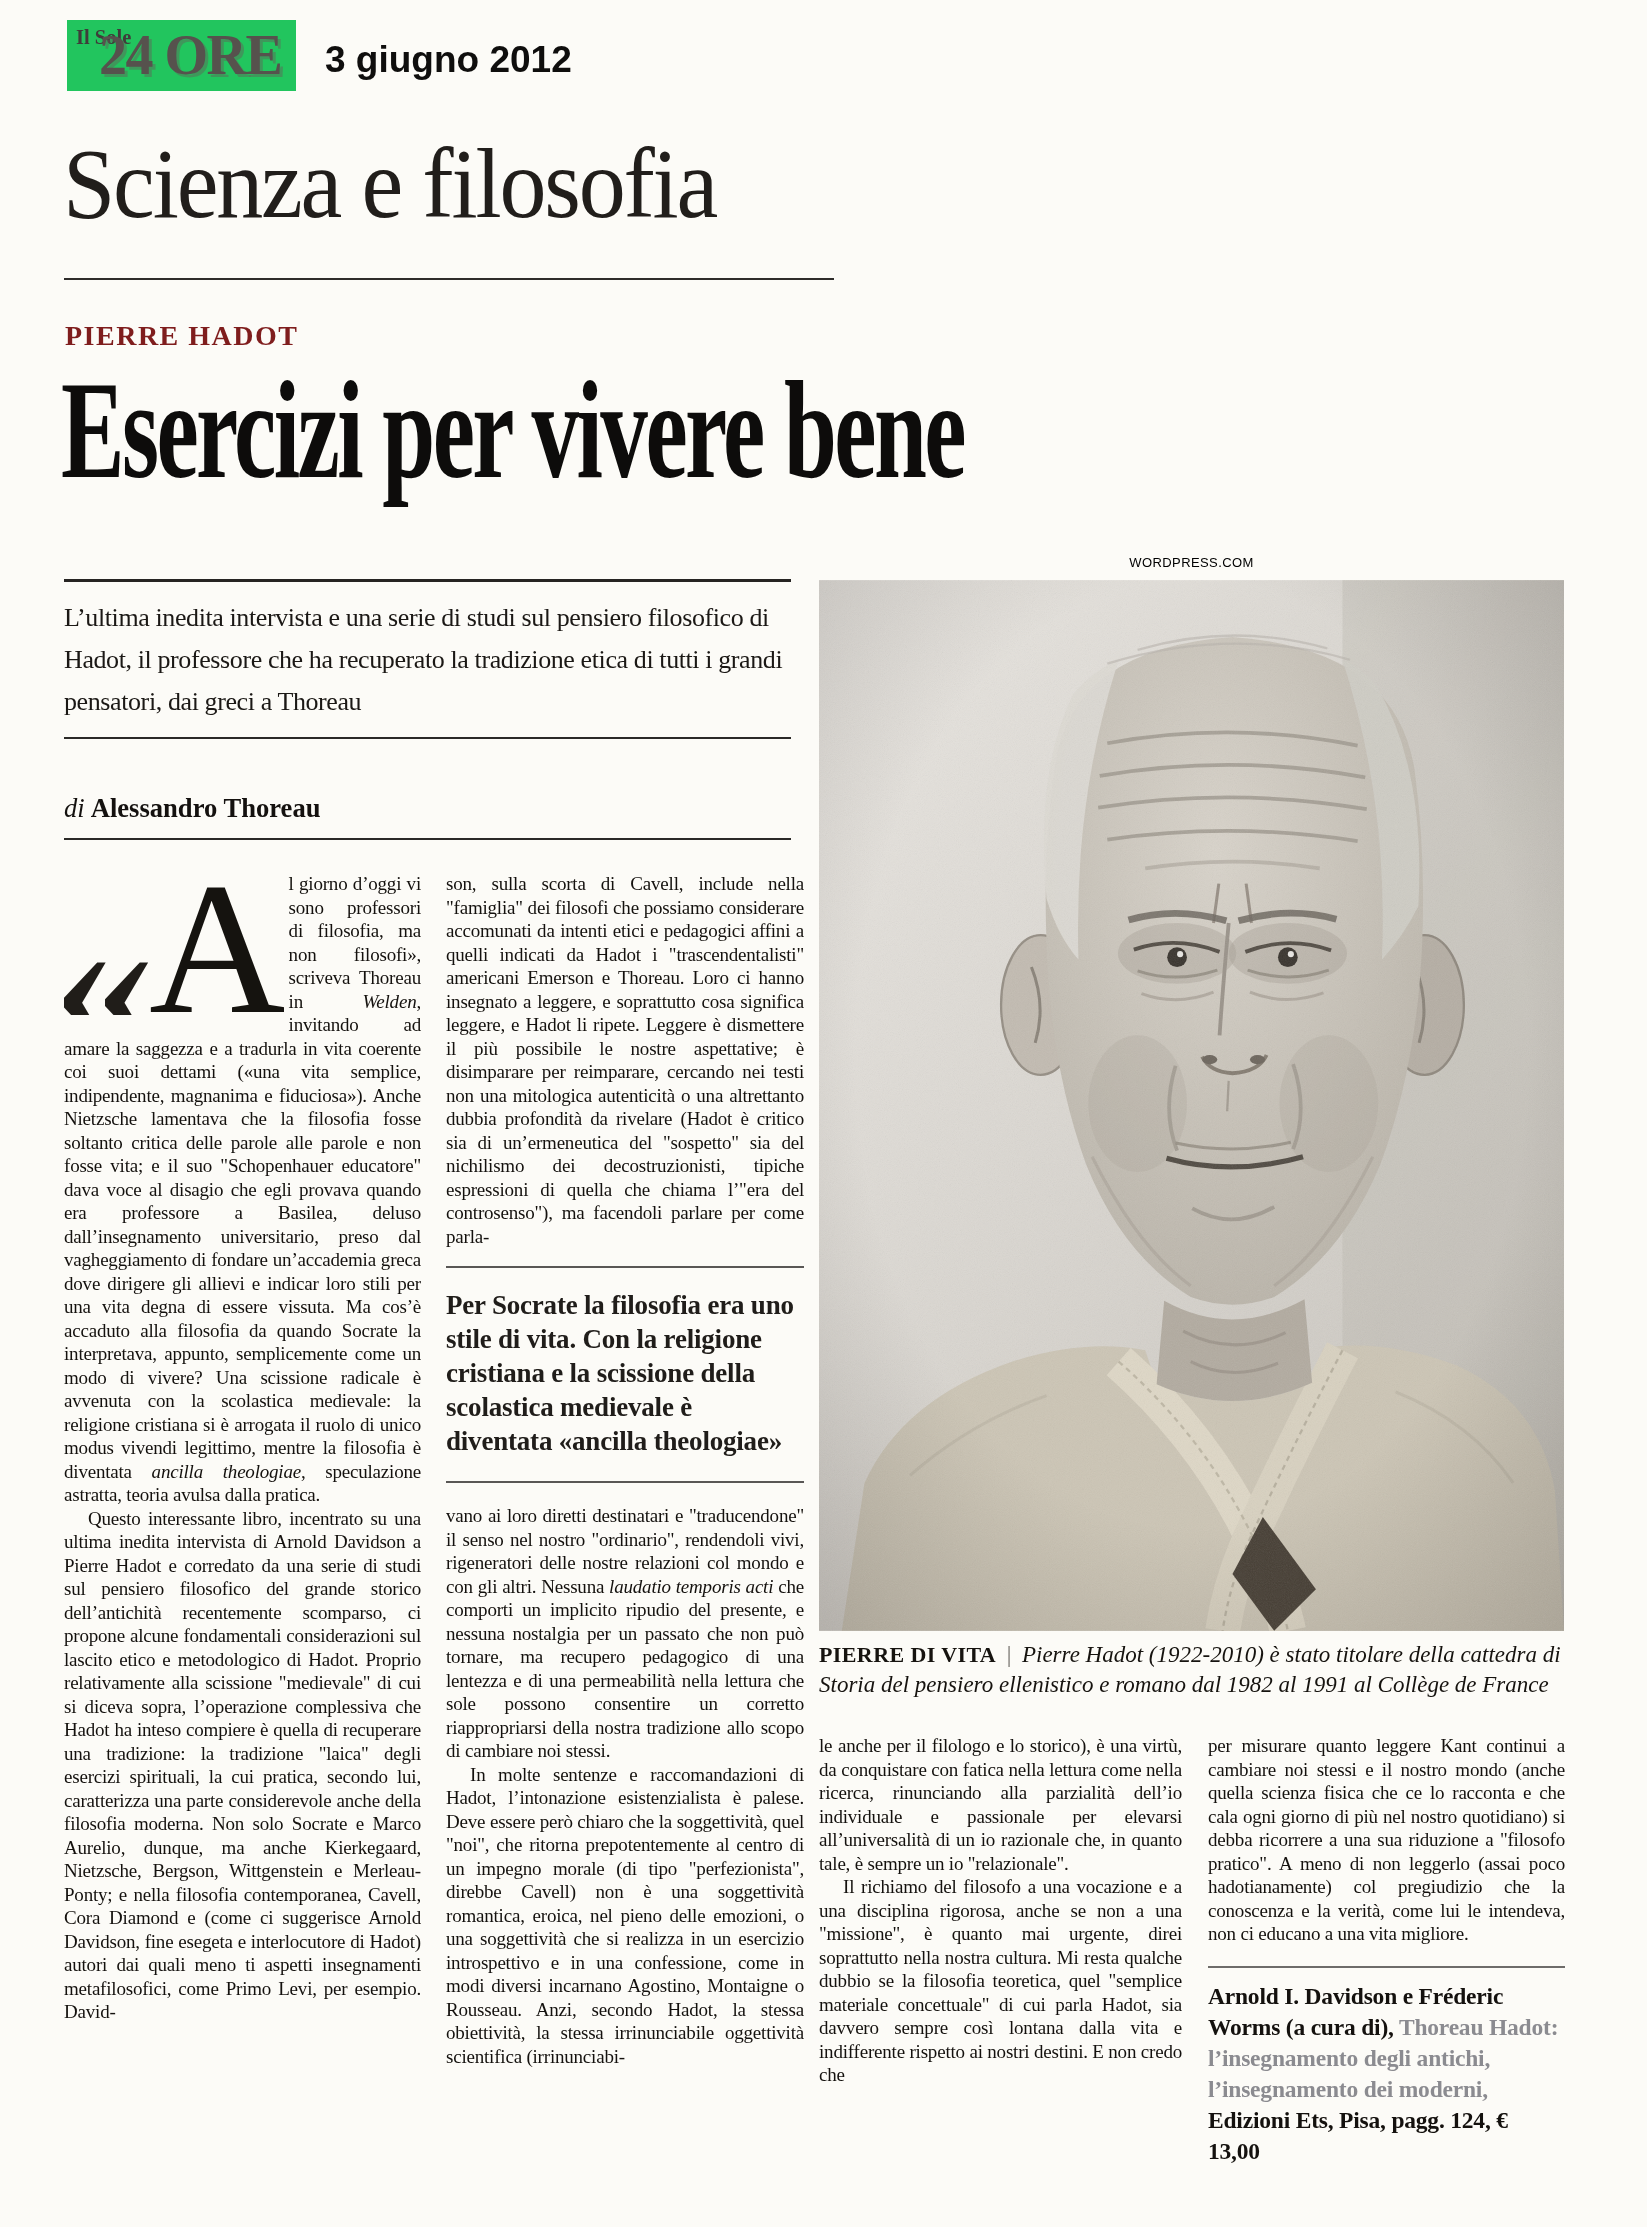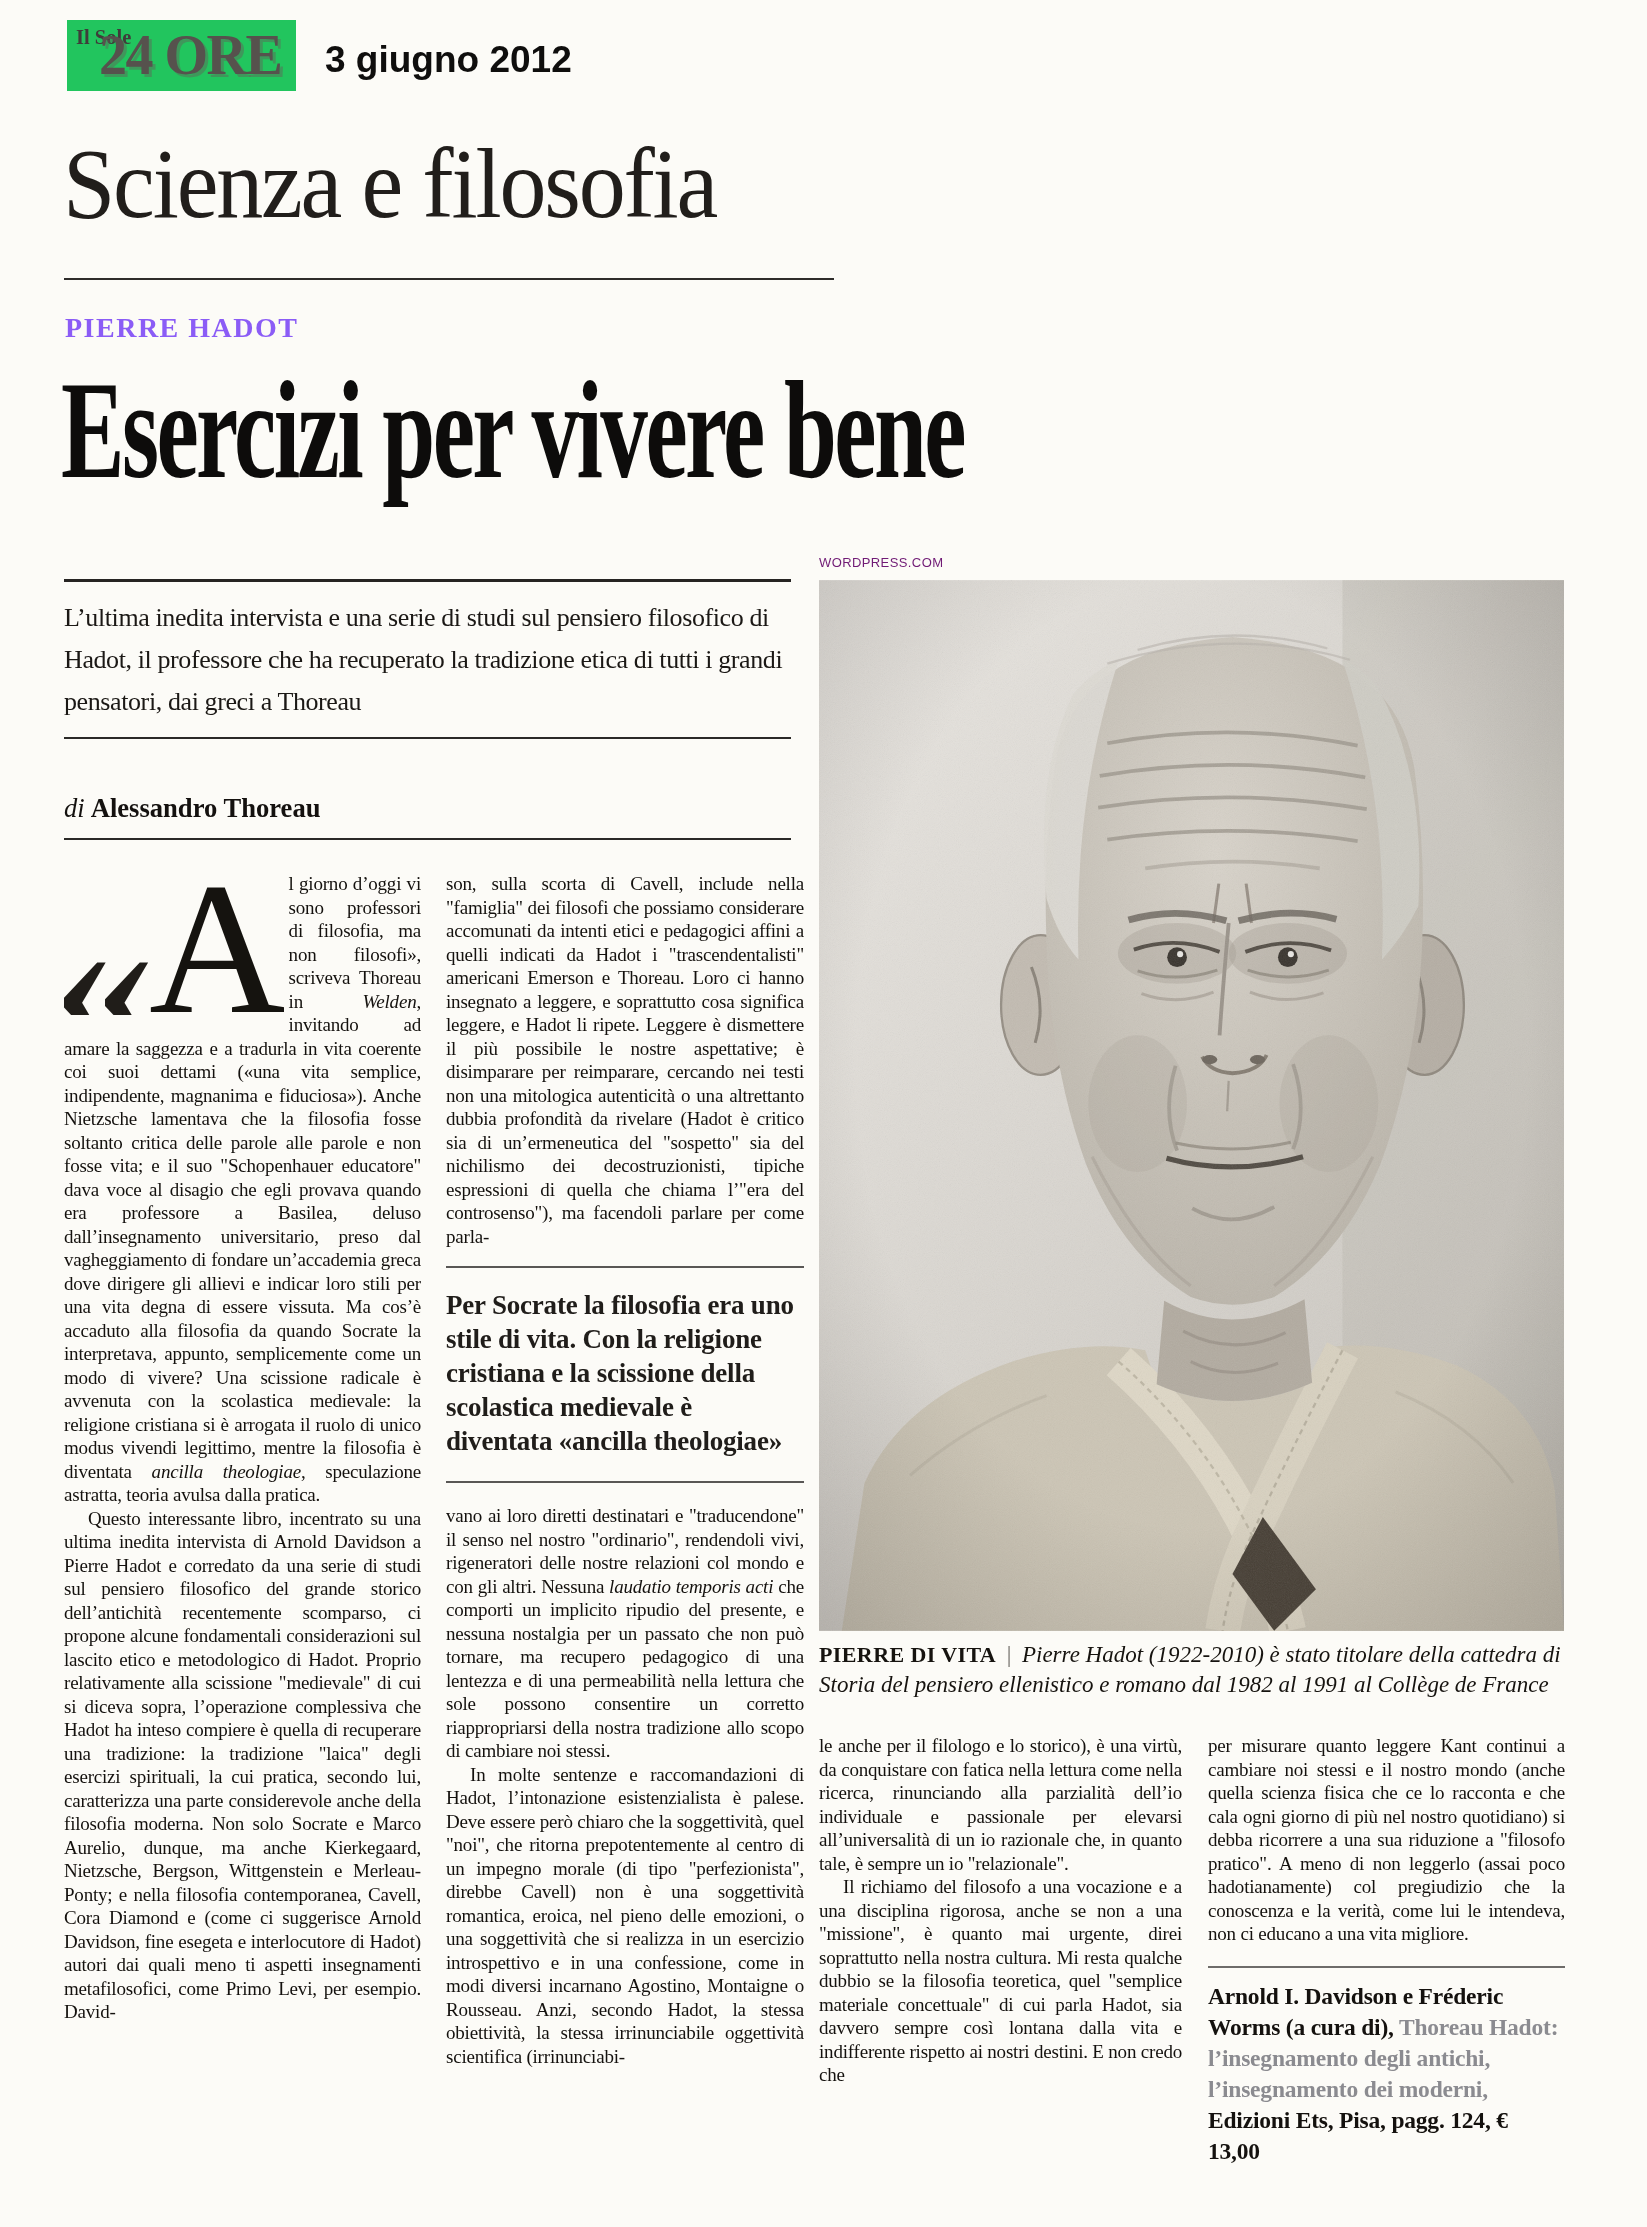--- a/index.html
+++ b/index.html
@@ -12,26 +12,26 @@
   .logo-big{position:absolute;left:32px;top:3px;font-size:56px;font-weight:bold;color:#56524d;
             letter-spacing:-1.5px;text-shadow:3px 3px 0 rgba(100,95,88,.45);}
   .edition-date{position:absolute;left:325px;top:39px;font-family:"Liberation Sans",sans-serif;
             font-weight:bold;font-size:37px;color:#0f0e0d;}
 
   
   .section-title{position:absolute;left:63px;top:127px;margin:0;font-weight:normal;
             font-size:99px;letter-spacing:-2.3px;color:#211e1b;white-space:nowrap;
             transform:scaleX(.95);transform-origin:left top;}
   .section-rule{position:absolute;left:64px;top:278px;width:770px;height:2.3px;background:#2e2c2a;}
-  .kicker{position:absolute;left:65px;top:312px;font-size:28px;font-weight:bold;letter-spacing:1.5px;color:#8b5cf6;}
+  .kicker{position:absolute;left:65px;top:320px;font-size:28px;font-weight:bold;letter-spacing:1.5px;color:#7f1d1d;}
   .headline{position:absolute;left:61px;top:360px;margin:0;font-size:140px;line-height:140px;
             font-weight:bold;letter-spacing:-3.8px;color:#0d0c0b;white-space:nowrap;
             transform:scaleX(.68);transform-origin:left top;}
-  .photo-credit{position:absolute;left:819px;top:555px;width:745px;text-align:left;
-            font-family:"Liberation Sans",sans-serif;font-size:13px;letter-spacing:0.4px;color:#701a75;}
+  .photo-credit{position:absolute;left:819px;top:555px;width:745px;text-align:center;
+            font-family:"Liberation Sans",sans-serif;font-size:13px;letter-spacing:0.4px;color:#000000;}
 
   
   .standfirst{position:absolute;left:64px;top:579px;width:727px;border-top:3px solid #262422;
             border-bottom:2.3px solid #2b2927;padding:15px 0 14px;
             font-size:26px;line-height:42px;letter-spacing:-0.4px;color:#1b1815;}
   .byline{position:absolute;left:64px;top:781px;width:727px;border-bottom:2.3px solid #2b2927;
             padding:12px 0 13.7px;font-size:26.6px;color:#14110f;}
   .byline b{margin-left:6px;}
 
   

